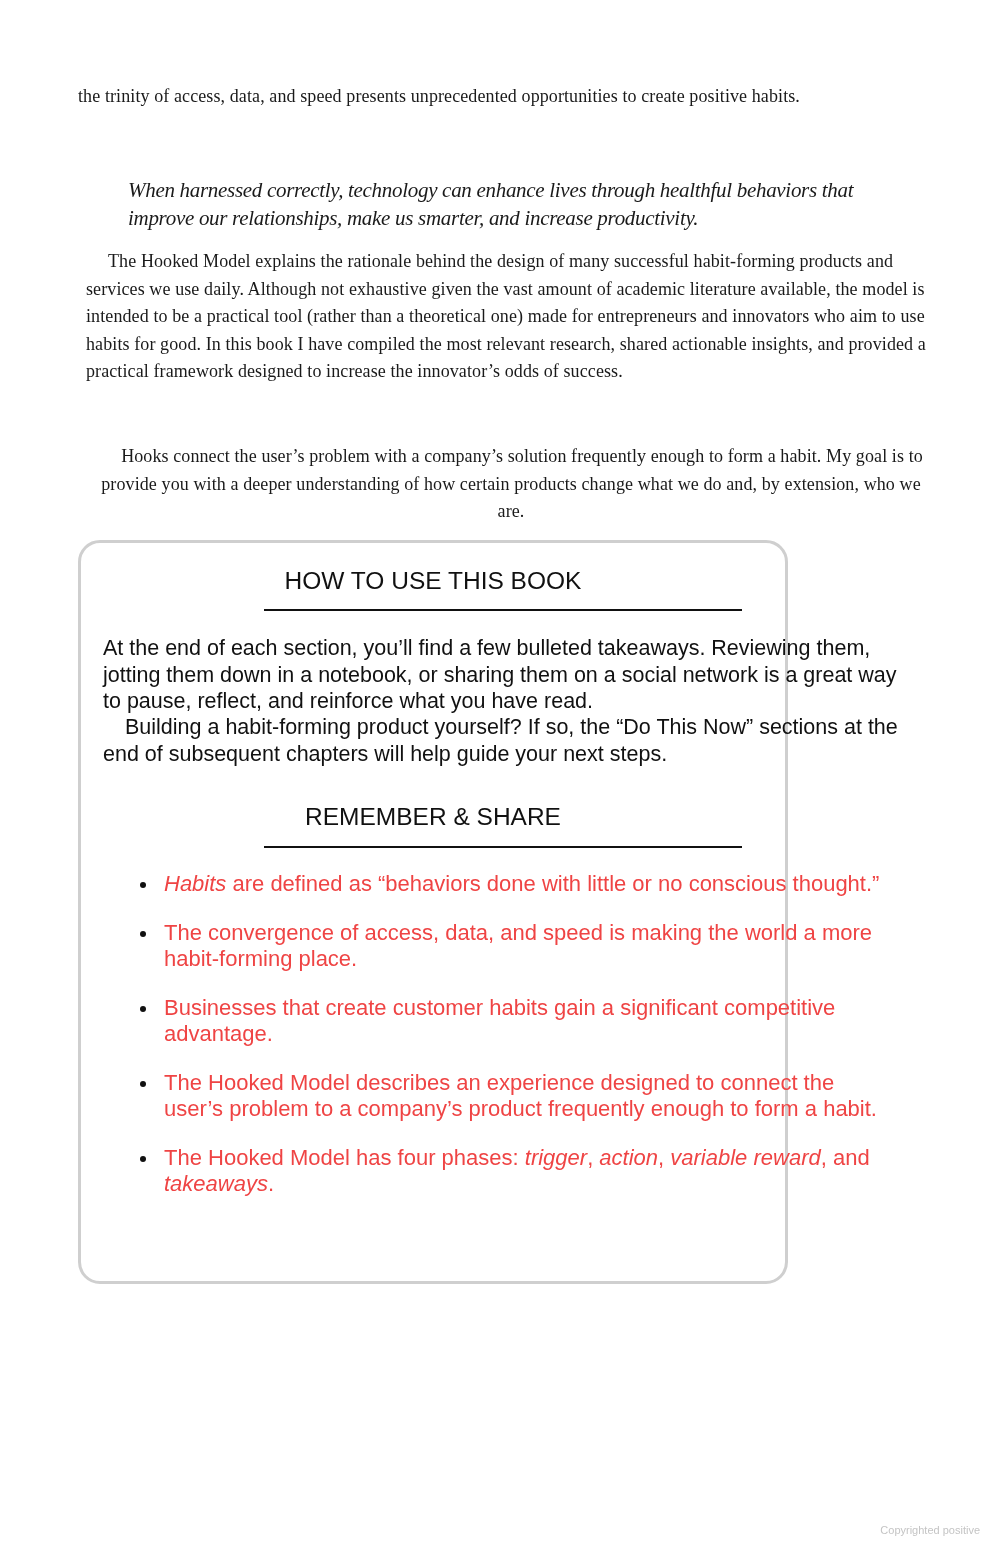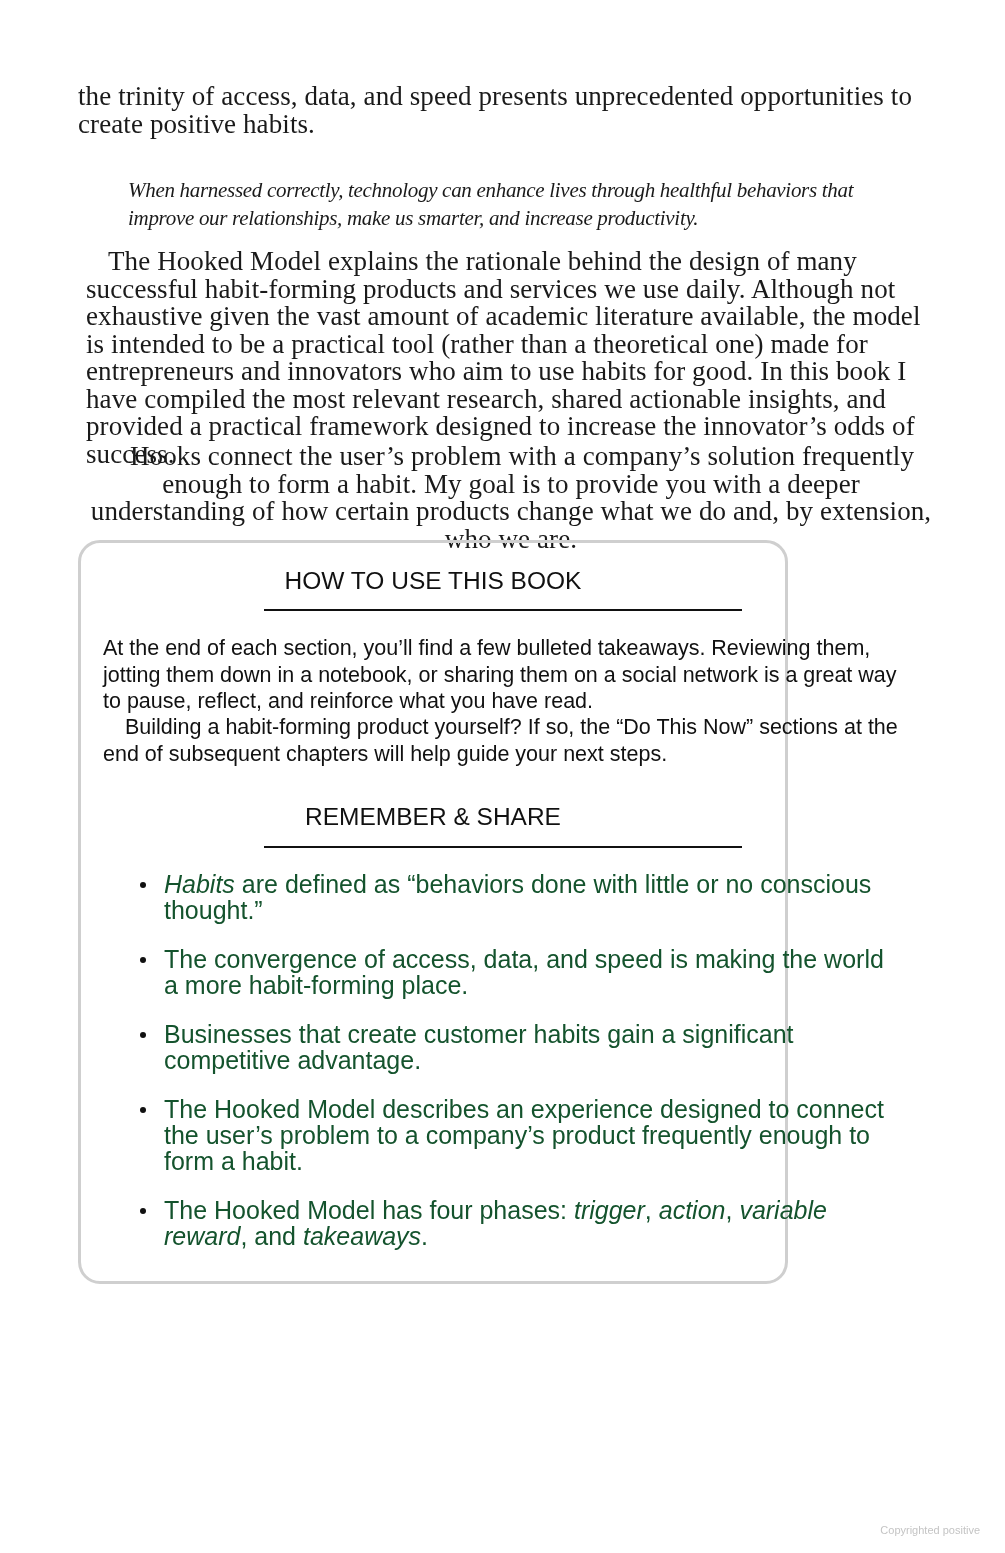--- a/index.html
+++ b/index.html
@@ -1,19 +1,19 @@
 <!DOCTYPE html>
 <html><head>
   <meta charset="utf-8">
   <style>
     html, body { margin: 0; padding: 0; background: #ffffff; }
     body { width: 1005px; height: 1553px; position: relative; overflow: hidden; color: #111; }
     .body-text {
       position: absolute; left: 78px; width: 850px;
-      font-family: "Liberation Serif", serif; font-size: 27px; line-height: 27.5px;
+      font-family: "Liberation Serif", serif; font-size: 18px; line-height: 27.5px;
       color: #1a1a1a; letter-spacing: 0.1px;
     }
     .p1 { top: 83px; }
     .quote {
       position: absolute; left: 112px; top: 161px; width: 790px;
       font-family: "Liberation Serif", serif; font-style: italic; font-size: 21px; line-height: 27.5px;
       color: #1a1a1a; letter-spacing: -0.3px;
     }
     .p2 { top: 240px; text-indent: 22px; }
     .p3 { top: 435px; text-indent: 22px; text-align: center; }
@@ -33,21 +33,21 @@
     .r2 { top: 303px; }
     .box-para {
       position: absolute; left: 22px; width: 810px;
       font-family: "Liberation Sans", sans-serif; font-size: 21.5px; line-height: 26.5px; color: #111;
       margin: 0;
     }
     .bp1 { top: 92px; }
     .bp2 { top: 171px; text-indent: 22px; }
     .bullets {
       position: absolute; left: 55px; top: 328px; width: 760px; margin: 0; padding: 0; list-style: none;
-      font-family: "Liberation Sans", sans-serif; font-size: 25px; line-height: 26px; color: #14532d;
+      font-family: "Liberation Sans", sans-serif; font-size: 22px; line-height: 26px; color: #ef4444;
     }
     .bullets li { position: relative; padding-left: 28px; margin-bottom: 23px; }
     .bullet-dot {
       position: absolute; left: 4px; top: 11px; width: 6px; height: 6px; border-radius: 50%; background: #111;
     }
     .it { font-style: italic; }
     .watermark {
       position: absolute; right: 25px; top: 1524px;
       font-family: "Liberation Sans", sans-serif; font-size: 11px; color: #c4c4c4;
     }

